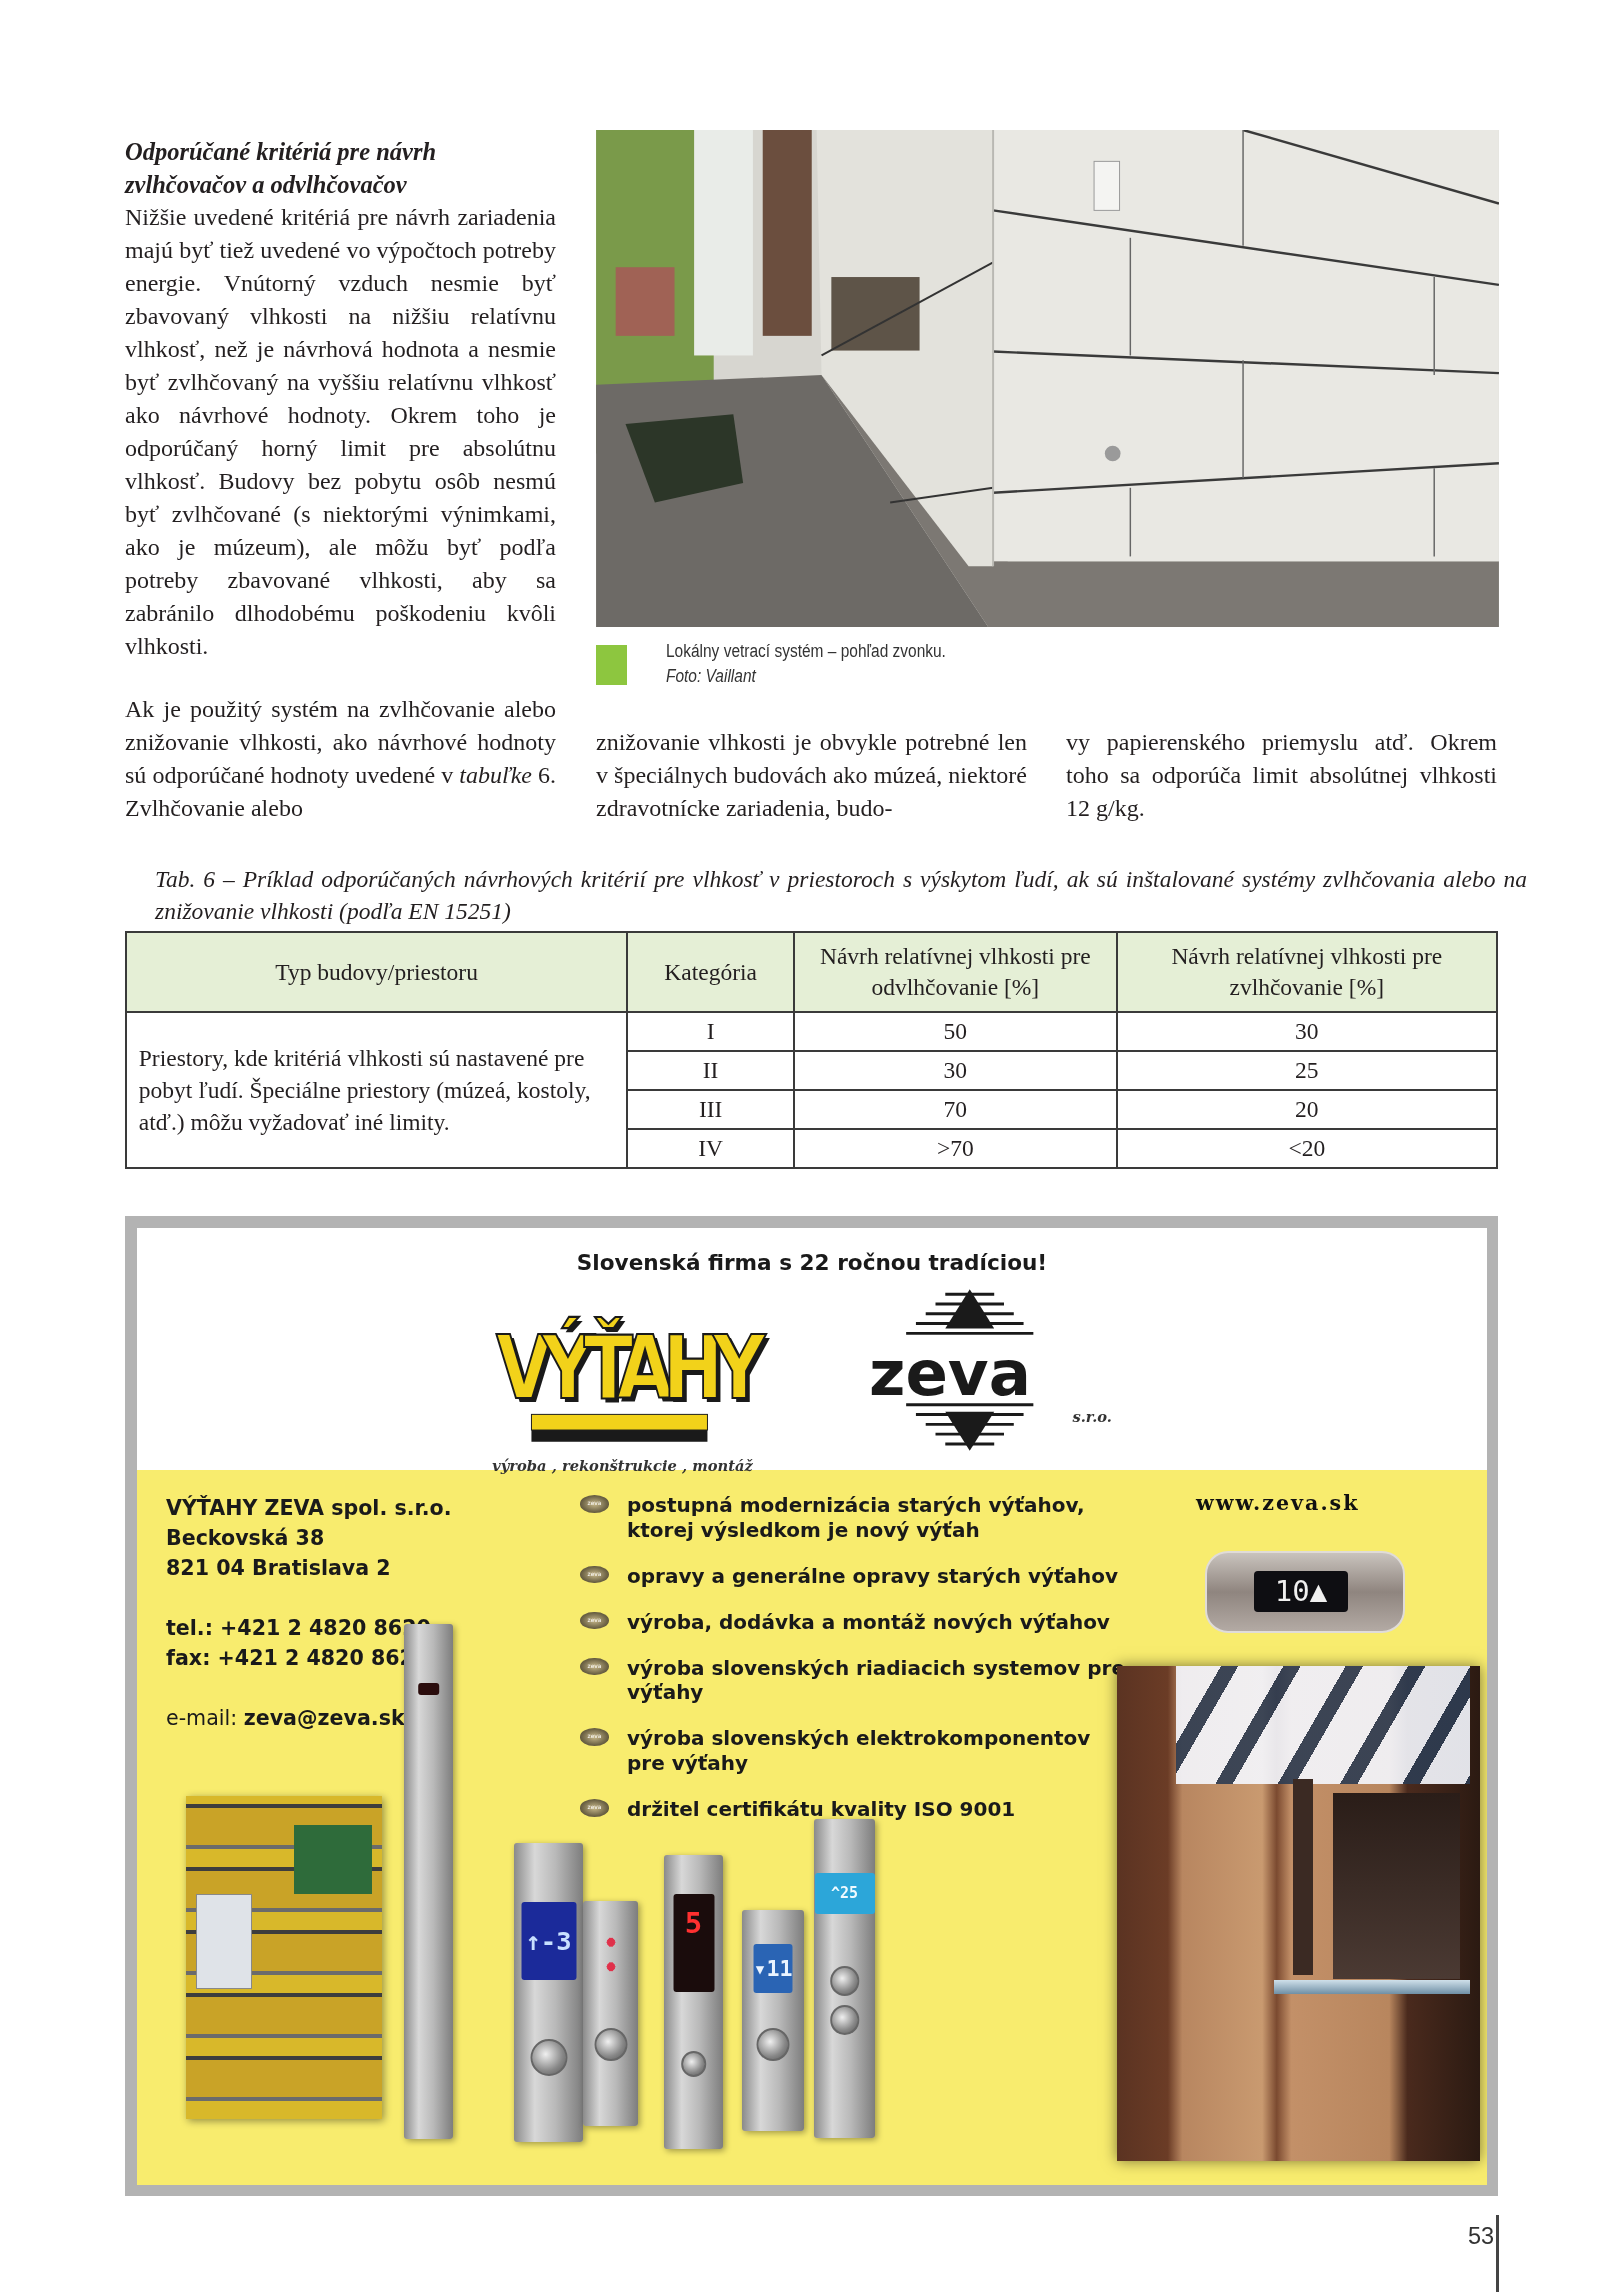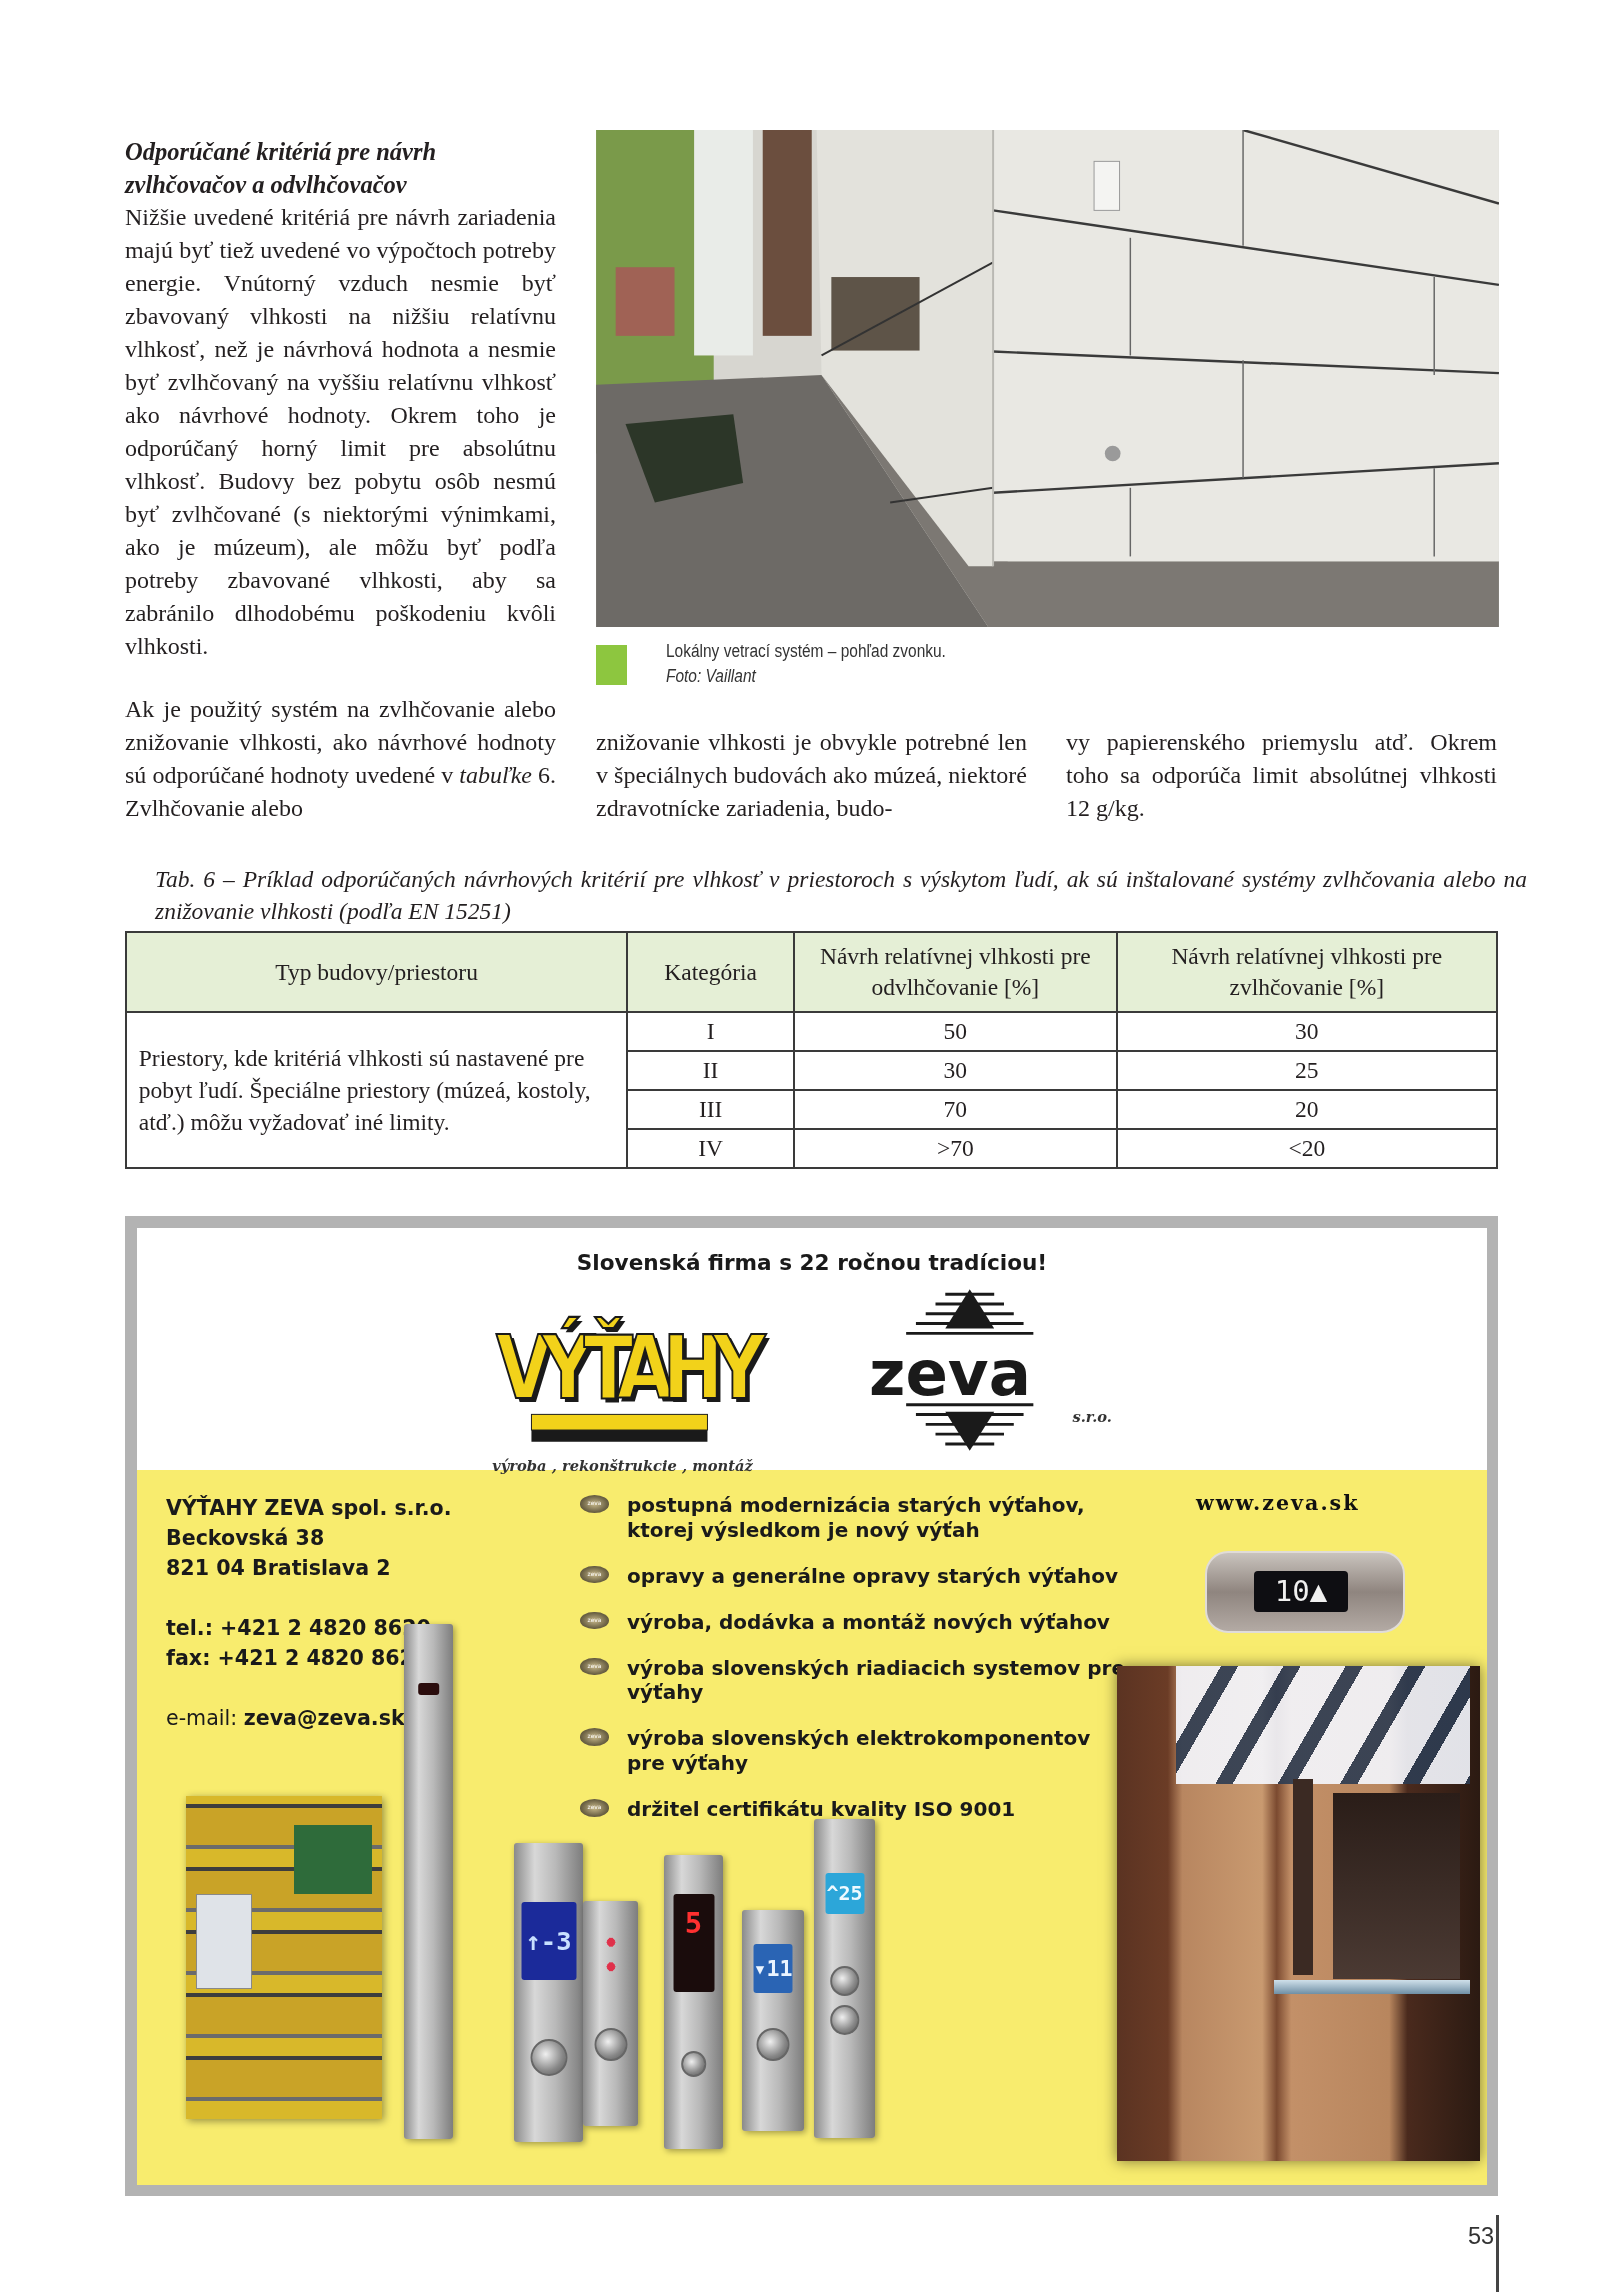--- a/index.html
+++ b/index.html
@@ -264,21 +264,21 @@
   </div>
   <div class="cp" style="left:527px; top:627px; width:59px; height:294px;">
     <div class="disp" style="top:39px; width:41px; height:98px; background:#1a0c0c; color:#ff3030; font-size:29px; line-height:59px;">5</div>
     <div class="btn" style="top:196px; width:21.6px; height:21.6px;"></div>
   </div>
   <div class="cp" style="left:605px; top:682px; width:62px; height:221px;">
     <div class="disp" style="top:34px; width:39px; height:49px; background:#2a64b4; color:#eaf4ff; font-size:21.6px; line-height:49px;">▾11</div>
     <div class="btn" style="top:118px; width:29px; height:29px;"></div>
   </div>
   <div class="cp" style="left:677px; top:591px; width:61px; height:319px;">
-    <div class="disp" style="top:54px; width:39px; height:41px; background:#2ca6d9; color:#effaff; font-size:20px; line-height:41px;">^25</div>
+    <div class="disp" style="top:54px; width:60px; height:41px; background:#2ca6d9; color:#effaff; font-size:15px; line-height:41px;">^25</div>
     <div class="btn" style="top:147px; width:25.5px; height:25.5px;"></div>
     <div class="btn" style="top:186px; width:25.5px; height:25.5px;"></div>
   </div>
 </div>
 
 <div class="abs page-num">53</div>
 <div class="abs page-rule"></div>
 
 
 </body></html>

